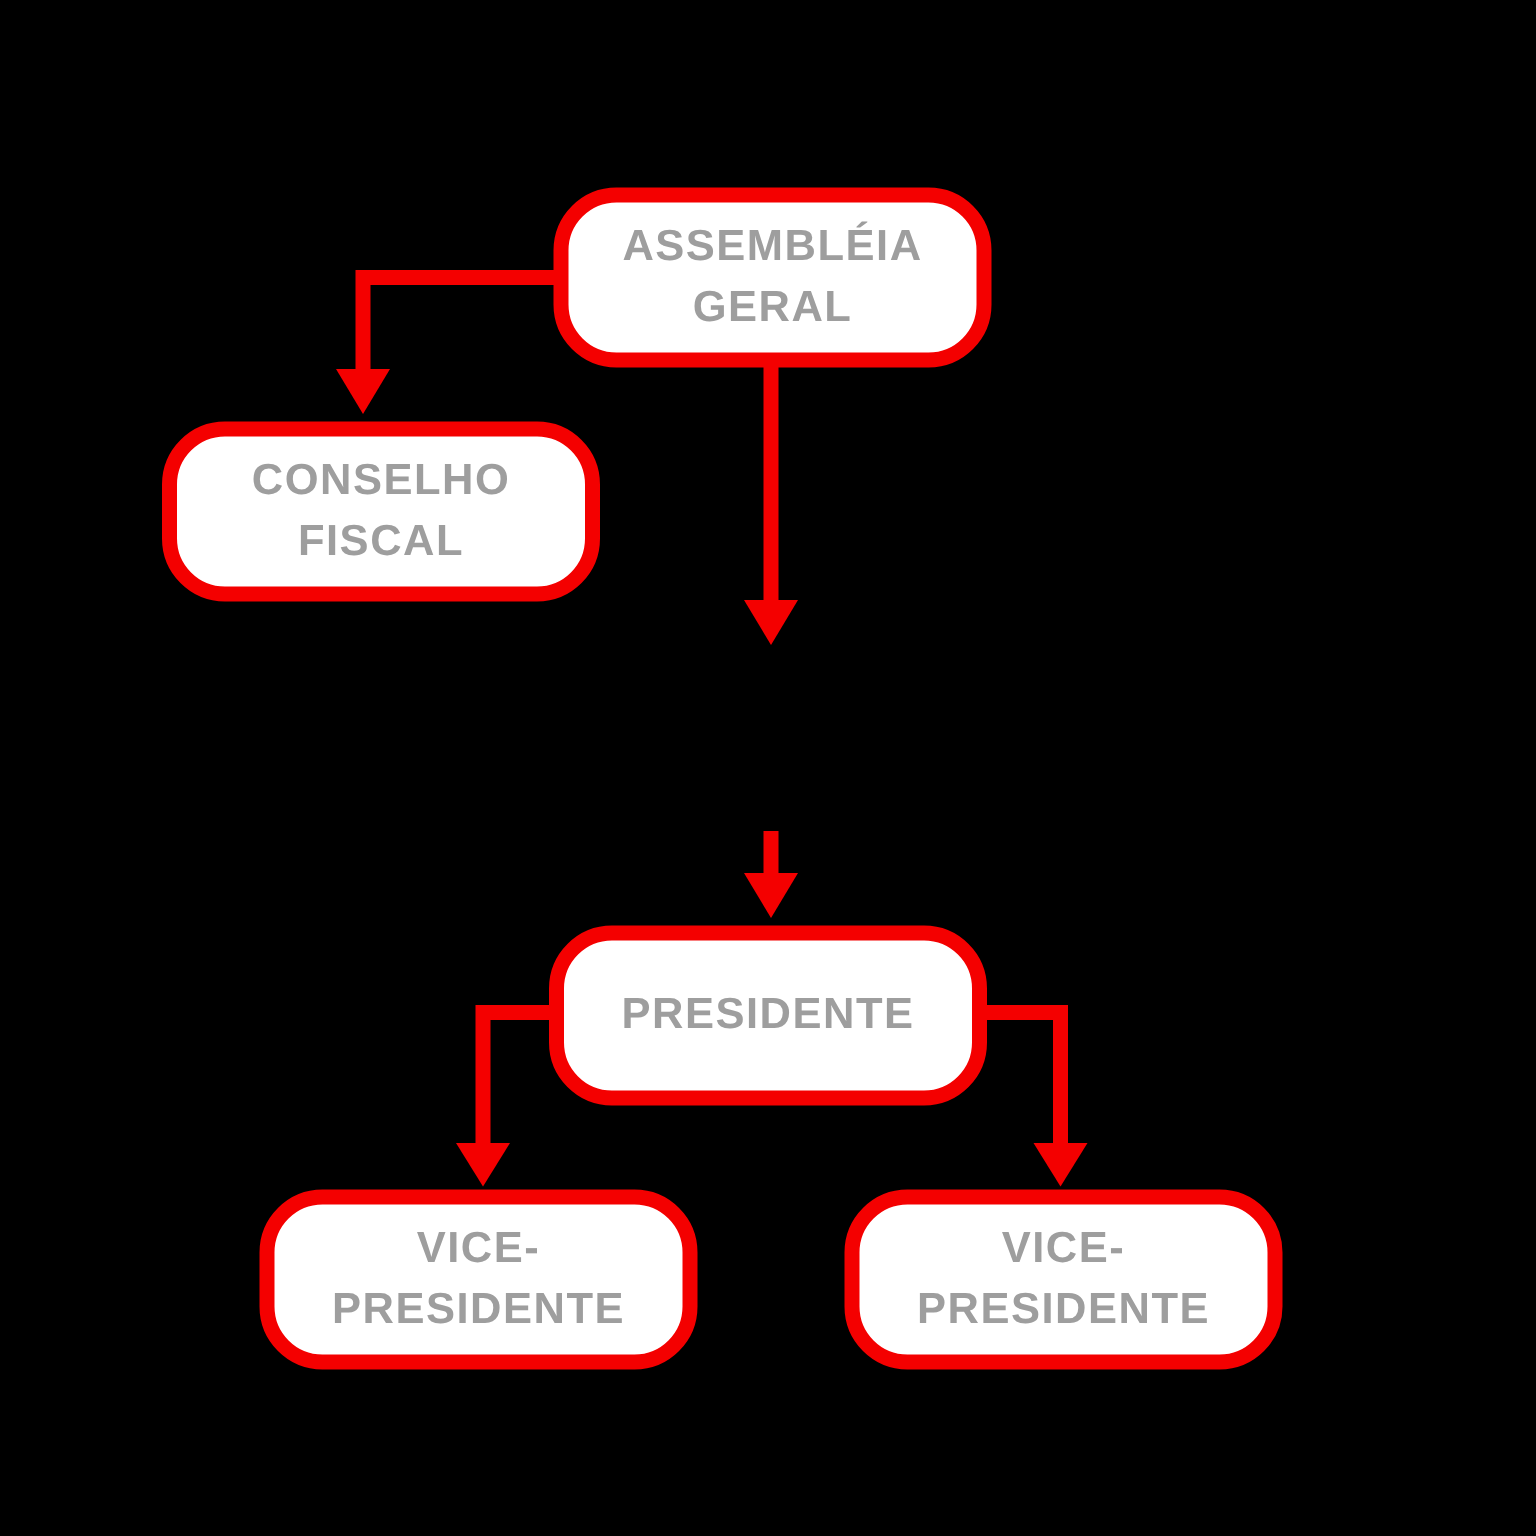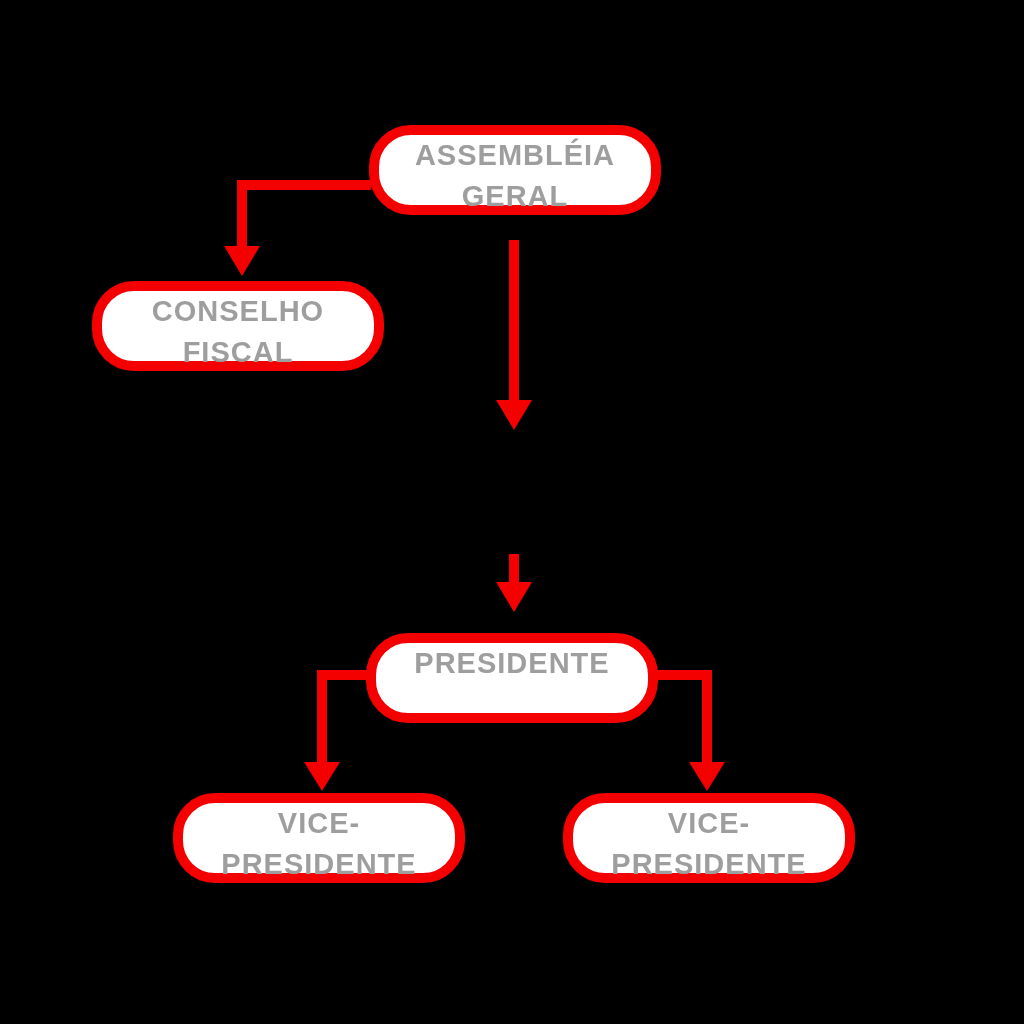--- a/index.html
+++ b/index.html
@@ -32,41 +32,42 @@
     stroke-width: 10;
     stroke-linecap: butt;
     stroke-linejoin: miter;
   }
   .edges polygon {
     fill: var(--arrow);
     stroke: none;
   }
   .node {
     position: absolute;
-    width: 292px; height: 90px;
+    width: 292px; height: 120px;
     background: var(--node-fill);
     border: 10px solid var(--node-border);
     border-radius: 42px;
     display: flex;
+    align-items: center;
     justify-content: center;
     text-align: center;
   }
   .node .label {
     font-weight: 700;
     font-size: 29px;
     line-height: 1.42;
     letter-spacing: 1px;
     color: var(--label-text);
     max-width: 252px;
     text-transform: uppercase;
   }
   #node-assembleia { left: 369px; top: 125px; }
-  #node-conselho   { left: 92px;  top: 281px; }
+  #node-conselho   { left: 108px;  top: 281px; }
   #node-diretoria  { left: 368px; top: 437px; }
-  #node-presidente { left: 366px; top: 633px; }
+  #node-presidente { left: 366px; top: 617px; }
   #node-vice1      { left: 173px; top: 793px; }
   #node-vice2      { left: 563px; top: 793px; }
 </style>
 </head>
 <body>
 
 <div class="stage">
 
   <svg class="edges" viewBox="0 0 1024 1024" xmlns="http://www.w3.org/2000/svg" aria-hidden="true">
 

